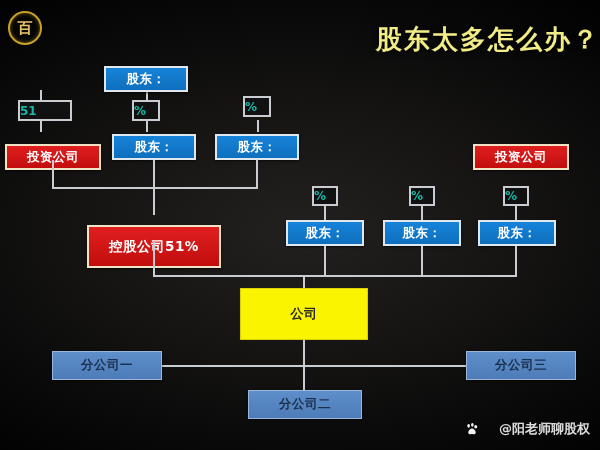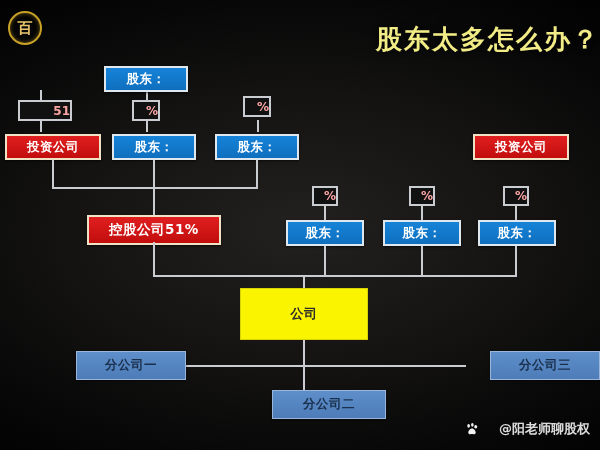--- a/index.html
+++ b/index.html
@@ -48,35 +48,35 @@
   }
   .node.blue{
     background:linear-gradient(180deg,#1683d8 0%,#0f6fbe 100%);
     border:2px solid #dfe8ef;color:#ffffff;
     box-shadow:0 1px 2px rgba(0,0,0,.65);
   }
   .node.red{
     background:linear-gradient(180deg,#e01f1f 0%,#c20d0d 100%);
     border:2px solid #f0e2c4;color:#ffffff;
     box-shadow:0 1px 2px rgba(0,0,0,.65);
+    margin-top:10px;
   }
   .node.yellow{
     background:#fbf400;border:1px solid #d8d200;color:#2b2b2b;
     font-weight:bold;font-size:13px;
   }
   .node.softblue{
     background:linear-gradient(180deg,#5e8fcb 0%,#4d7cb8 100%);
     border:1px solid #9ab6da;color:#1a2f4c;font-size:12.5px;
     box-shadow:0 1px 2px rgba(0,0,0,.5);
-    margin-left:24px;
   }
   
   .pct{
-    position:absolute;display:flex;align-items:center;justify-content:flex-end;
-    background:#111;border:2px solid #c9cdd2;color:#fca5a5;
+    position:absolute;display:flex;align-items:center;justify-content:flex-start;
+    background:#111;border:2px solid #c9cdd2;color:#14b8a6;
     font-size:12px;font-weight:bold;box-sizing:border-box;
   }
   
   .ln{position:absolute;background:#c9cdd2;}
   .lnv{width:2px;}
   .lnh{height:2px;}
   
   .wm{
     position:absolute;right:10px;bottom:12px;
     display:flex;align-items:center;gap:20px;
@@ -131,21 +131,21 @@
   <div class="node red" style="left:473px;top:134px;width:96px;height:26px;">
     <span>投资公司</span>
   </div>
 
   <div class="ln lnv" style="left:52px;top:160px;height:28px;"></div>
   <div class="ln lnv" style="left:153px;top:160px;height:28px;"></div>
   <div class="ln lnv" style="left:256px;top:160px;height:28px;"></div>
   <div class="ln lnh" style="left:52px;top:187px;width:206px;"></div>
   <div class="ln lnv" style="left:153px;top:187px;height:28px;"></div>
 
-  <div class="node red" style="left:87px;top:215px;width:134px;height:30px;font-size:13.5px;">
+  <div class="node red" style="left:87px;top:215px;width:134px;height:43px;font-size:13.5px;">
     <span>控股公司51%</span>
   </div>
 
   <div class="pct" style="left:312px;top:186px;width:26px;height:20px;">
     <span>%</span>
   </div>
   <div class="pct" style="left:409px;top:186px;width:26px;height:20px;">
     <span>%</span>
   </div>
   <div class="pct" style="left:503px;top:186px;width:26px;height:20px;">

